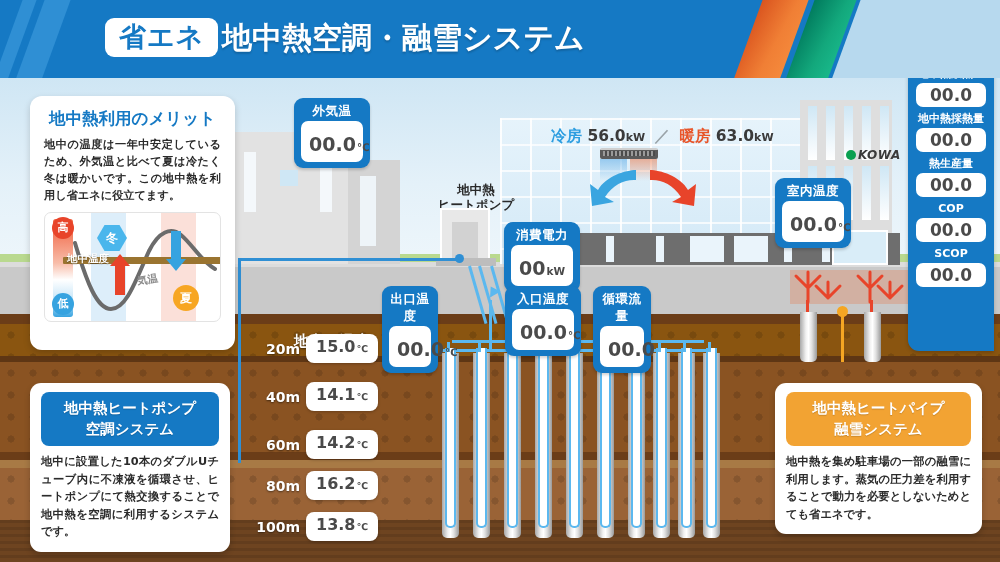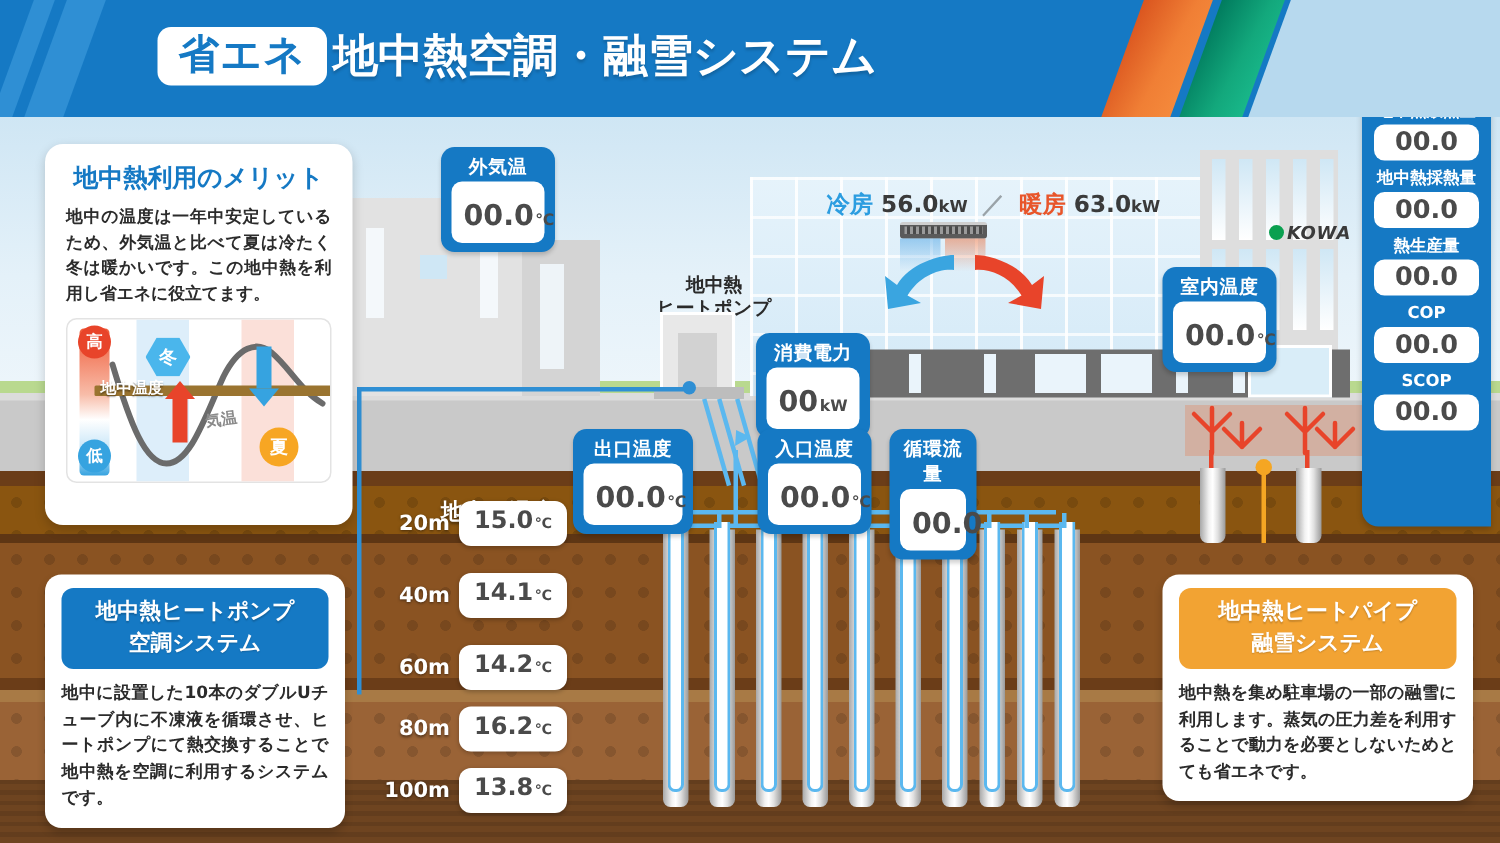--- a/index.html
+++ b/index.html
@@ -559,21 +559,21 @@
     </div>
   </div>
 
   <div class="chip" style="left:504px;top:222px;width:76px;">
     <div class="chip-title">消費電力</div>
     <div class="chip-val">
       <span>00</span><span class="unit">kW</span>
     </div>
   </div>
 
-  <div class="chip" style="left:382px;top:286px;width:80px;">
+  <div class="chip" style="left:382px;top:286px;width:56px;">
     <div class="chip-title">出口温度</div>
     <div class="chip-val">
       <span>00.0</span><span class="unit">℃</span>
     </div>
   </div>
 
   <div class="chip" style="left:505px;top:286px;width:76px;">
     <div class="chip-title">入口温度</div>
     <div class="chip-val">
       <span>00.0</span><span class="unit">℃</span>

